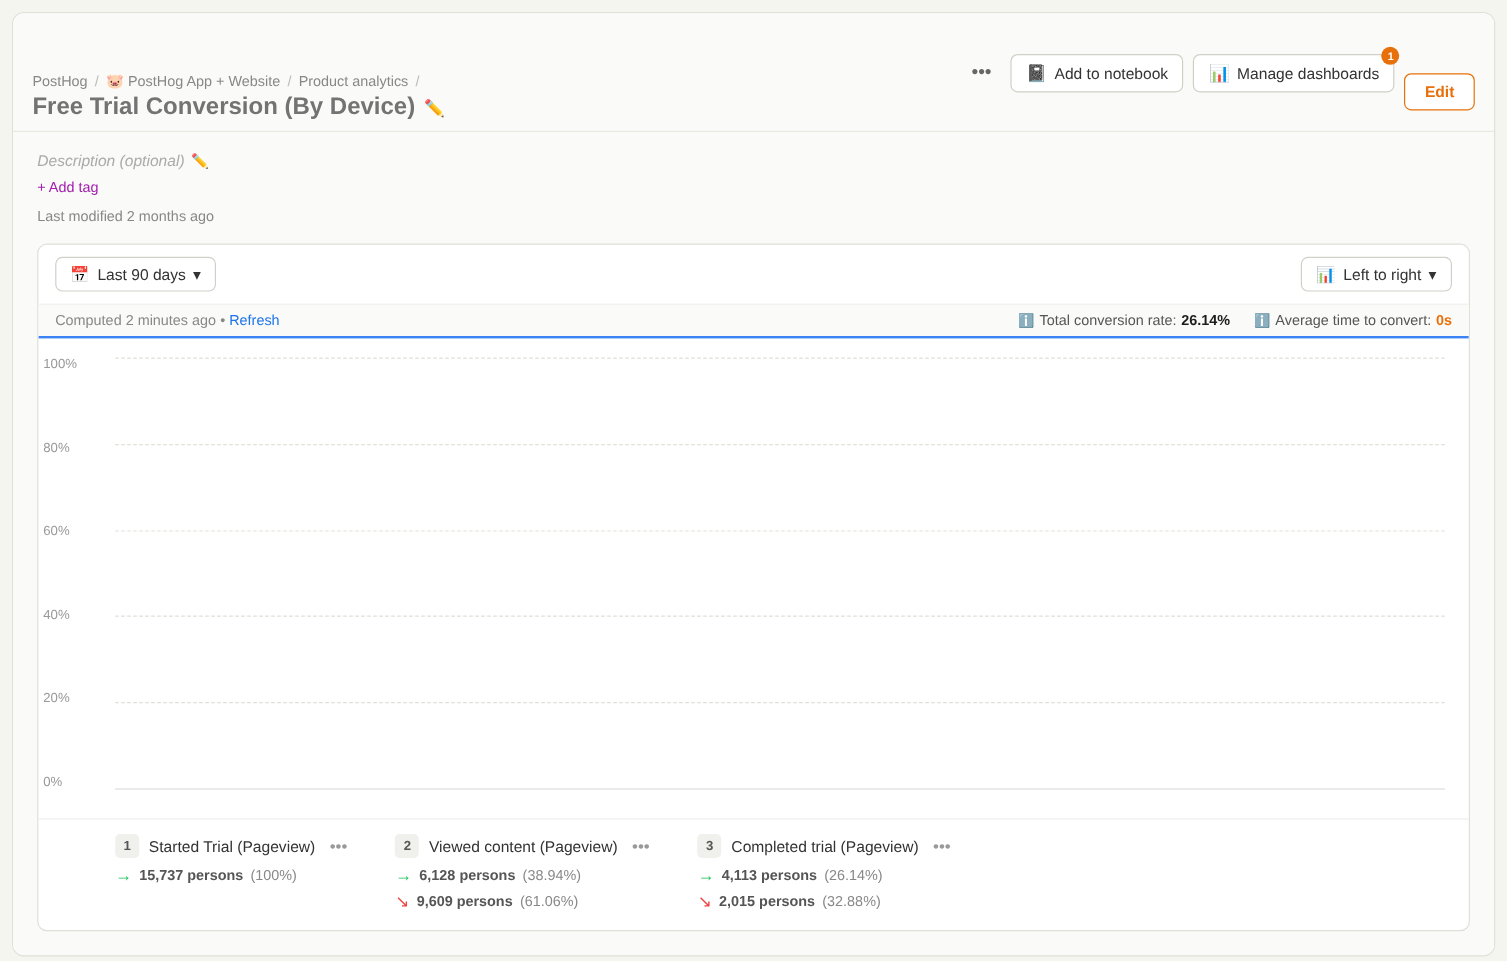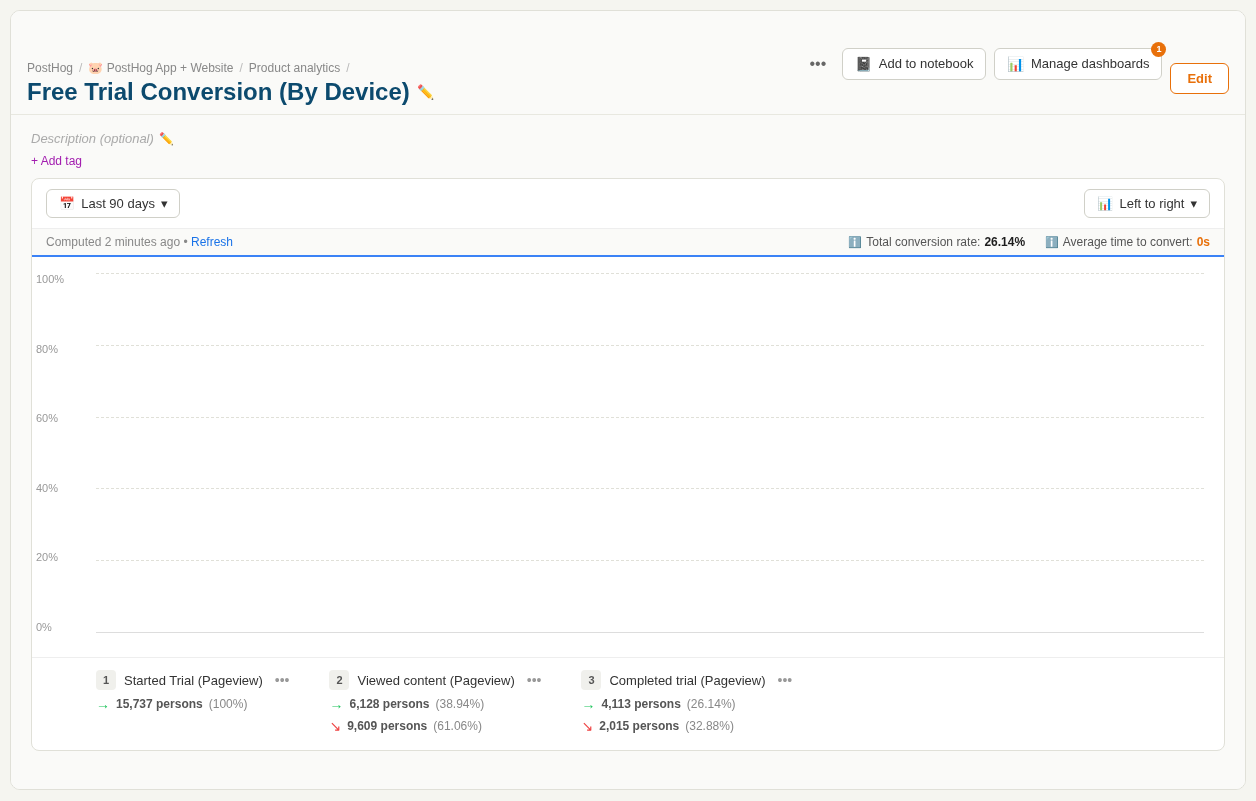--- a/index.html
+++ b/index.html
@@ -34,21 +34,21 @@
     }
     .breadcrumb-section { display: flex; flex-direction: column; gap: 3px; }
     .breadcrumb {
       display: flex; align-items: center; gap: 6px;
       font-size: 12px; color: #888; margin-top: 40px;
     }
     .breadcrumb span { color: #888; }
     .breadcrumb .sep { color: #bbb; }
     .page-title-row { display: flex; align-items: center; gap: 8px; }
     .page-title {
-      font-size: 24px; font-weight: 700; color: #0c4a6e;
+      font-size: 20px; font-weight: 700; color: #737373;
     }
     .edit-pencil-icon {
       color: #999; font-size: 14px; cursor: pointer;
     }
     .header-actions { display: flex; align-items: center; gap: 8px; }
     .three-dots-btn {
       background: none; border: none; cursor: pointer;
       font-size: 16px; color: #666; padding: 4px 8px;
       border-radius: 4px;
     }
@@ -288,20 +288,21 @@
   </div>
 
   <div class="body-section">
     <div class="description-row">
       <span class="description-text">Description (optional)</span>
       <span class="pencil-small">✏️</span>
     </div>
     <div class="add-tag-row">
       <span>+ Add tag</span>
     </div>
+    <div class="last-modified">Last modified 2 months ago</div>
 
     <div class="chart-container">
 
       <div class="chart-toolbar">
         <button class="date-filter-btn">
           <span>📅</span>
           <span>Last 90 days</span>
           <span>▾</span>
         </button>
         <button class="direction-btn">

